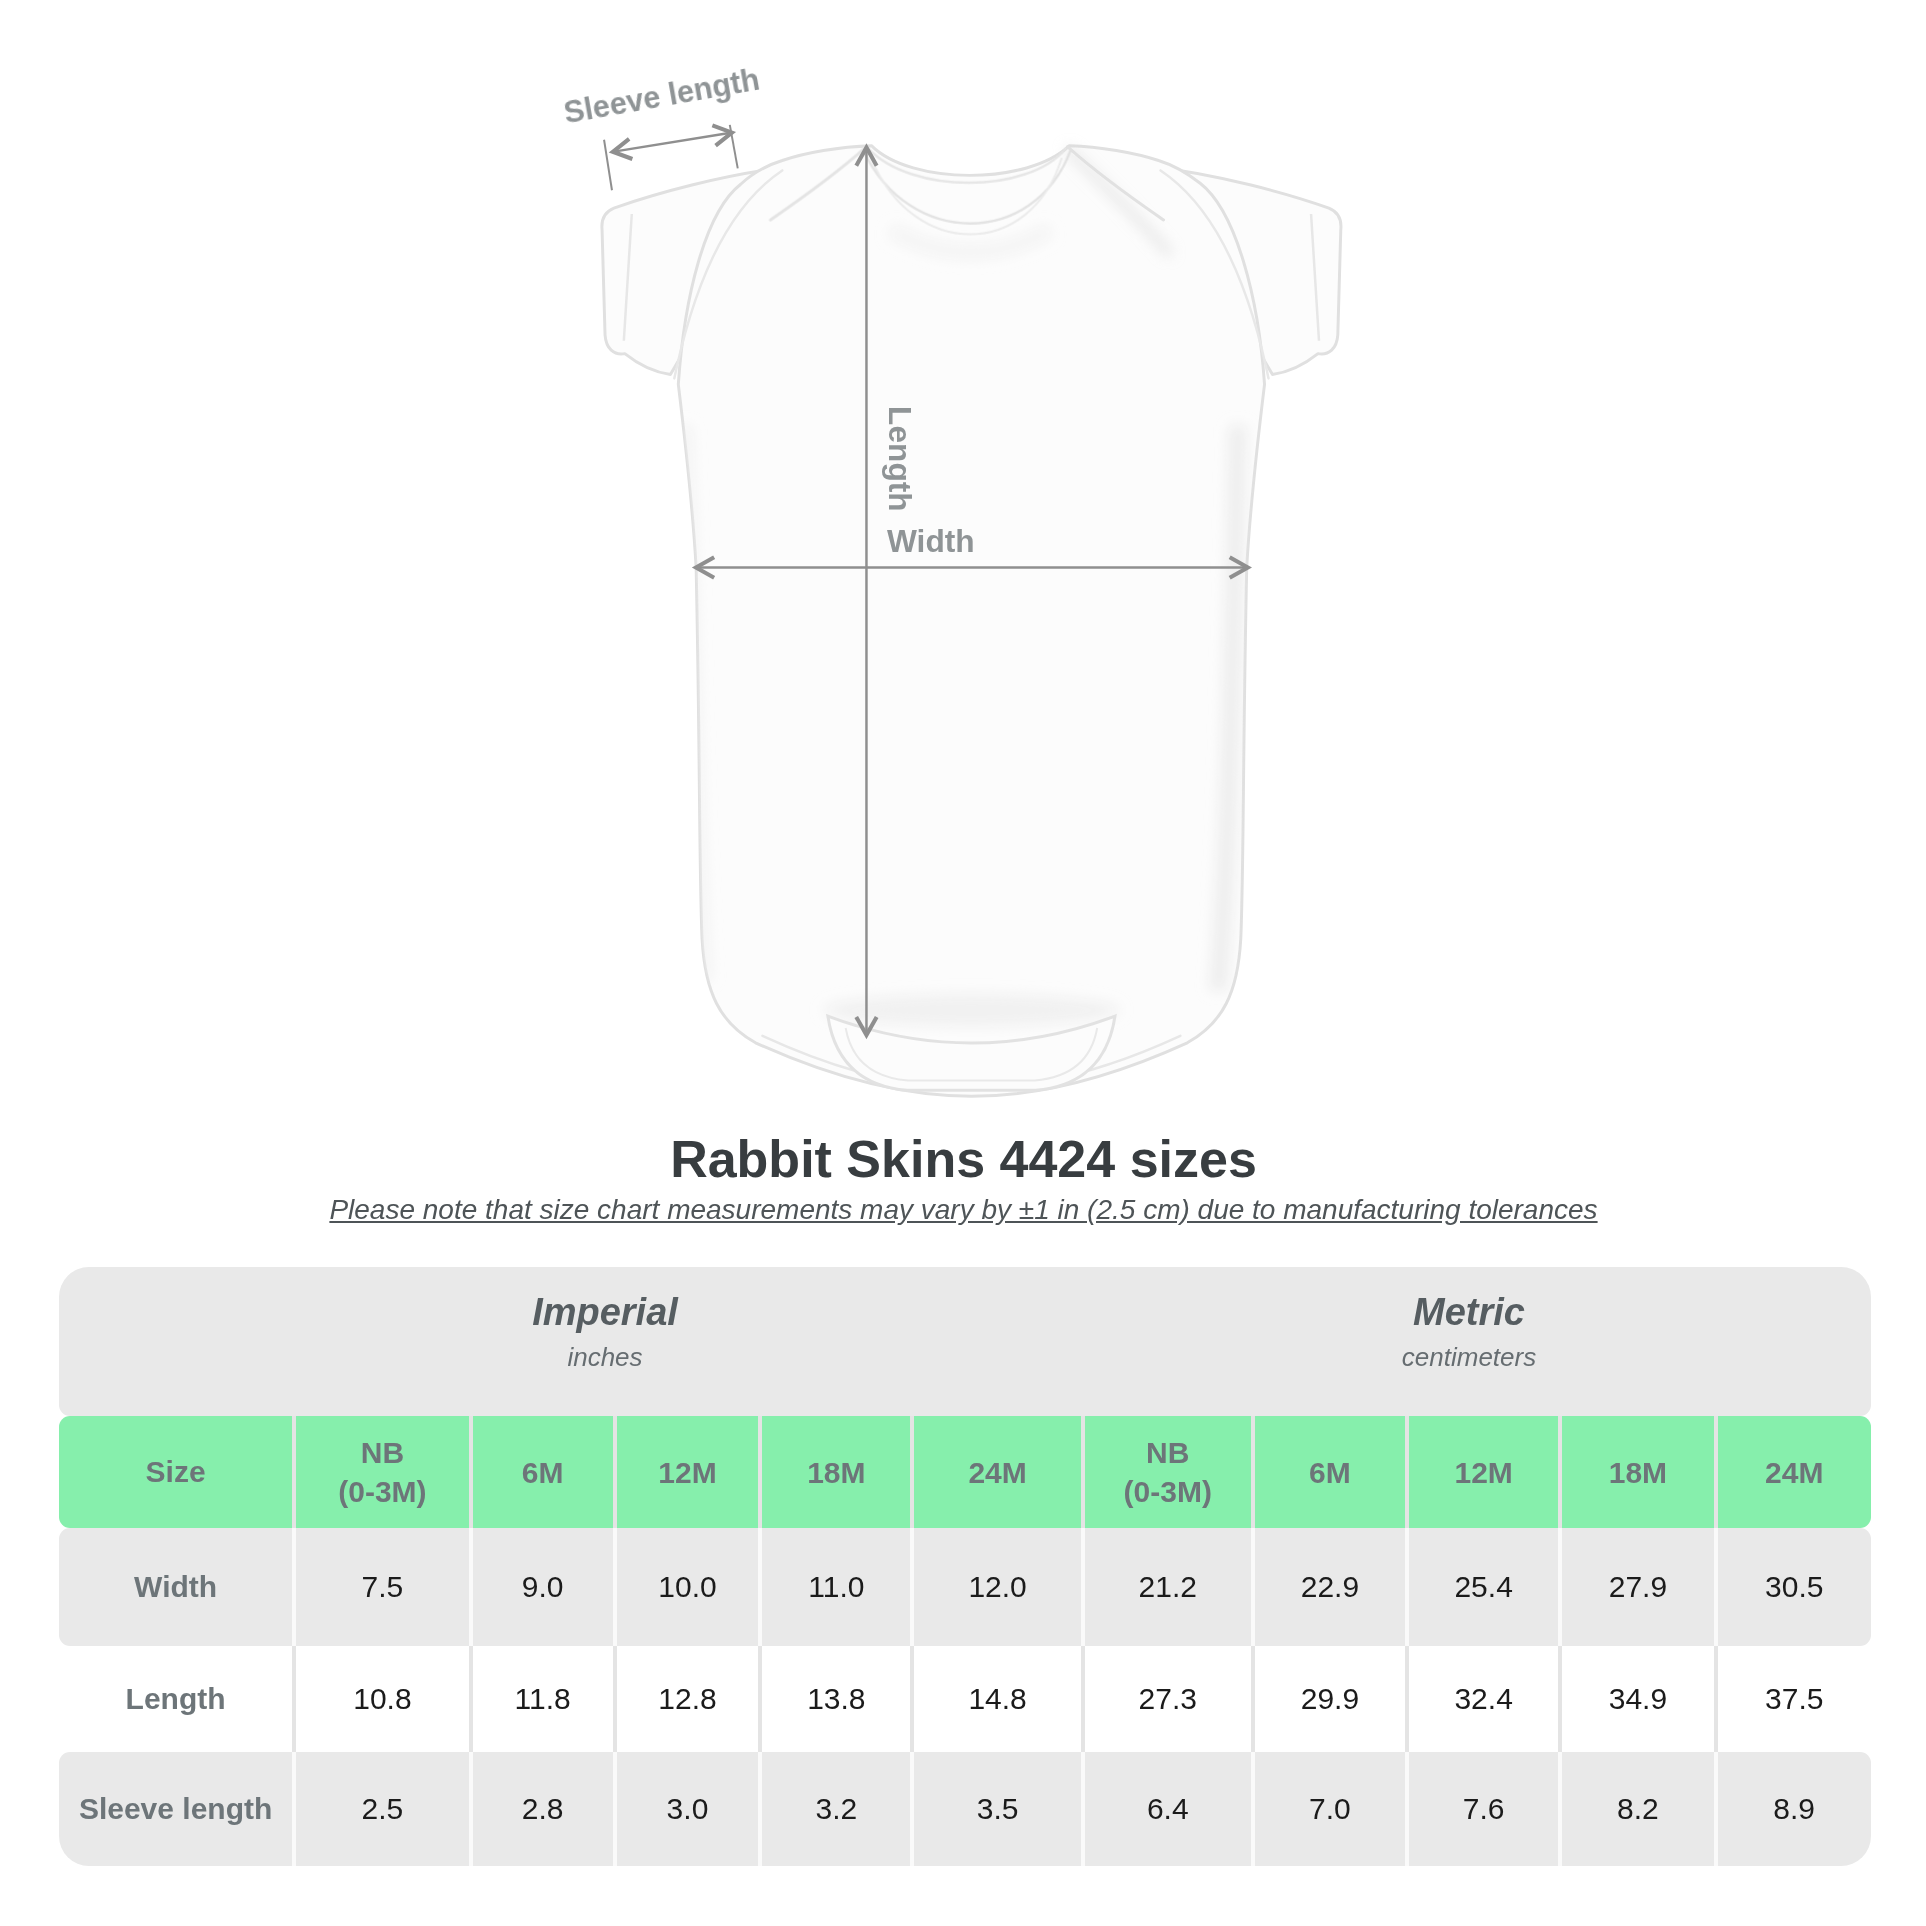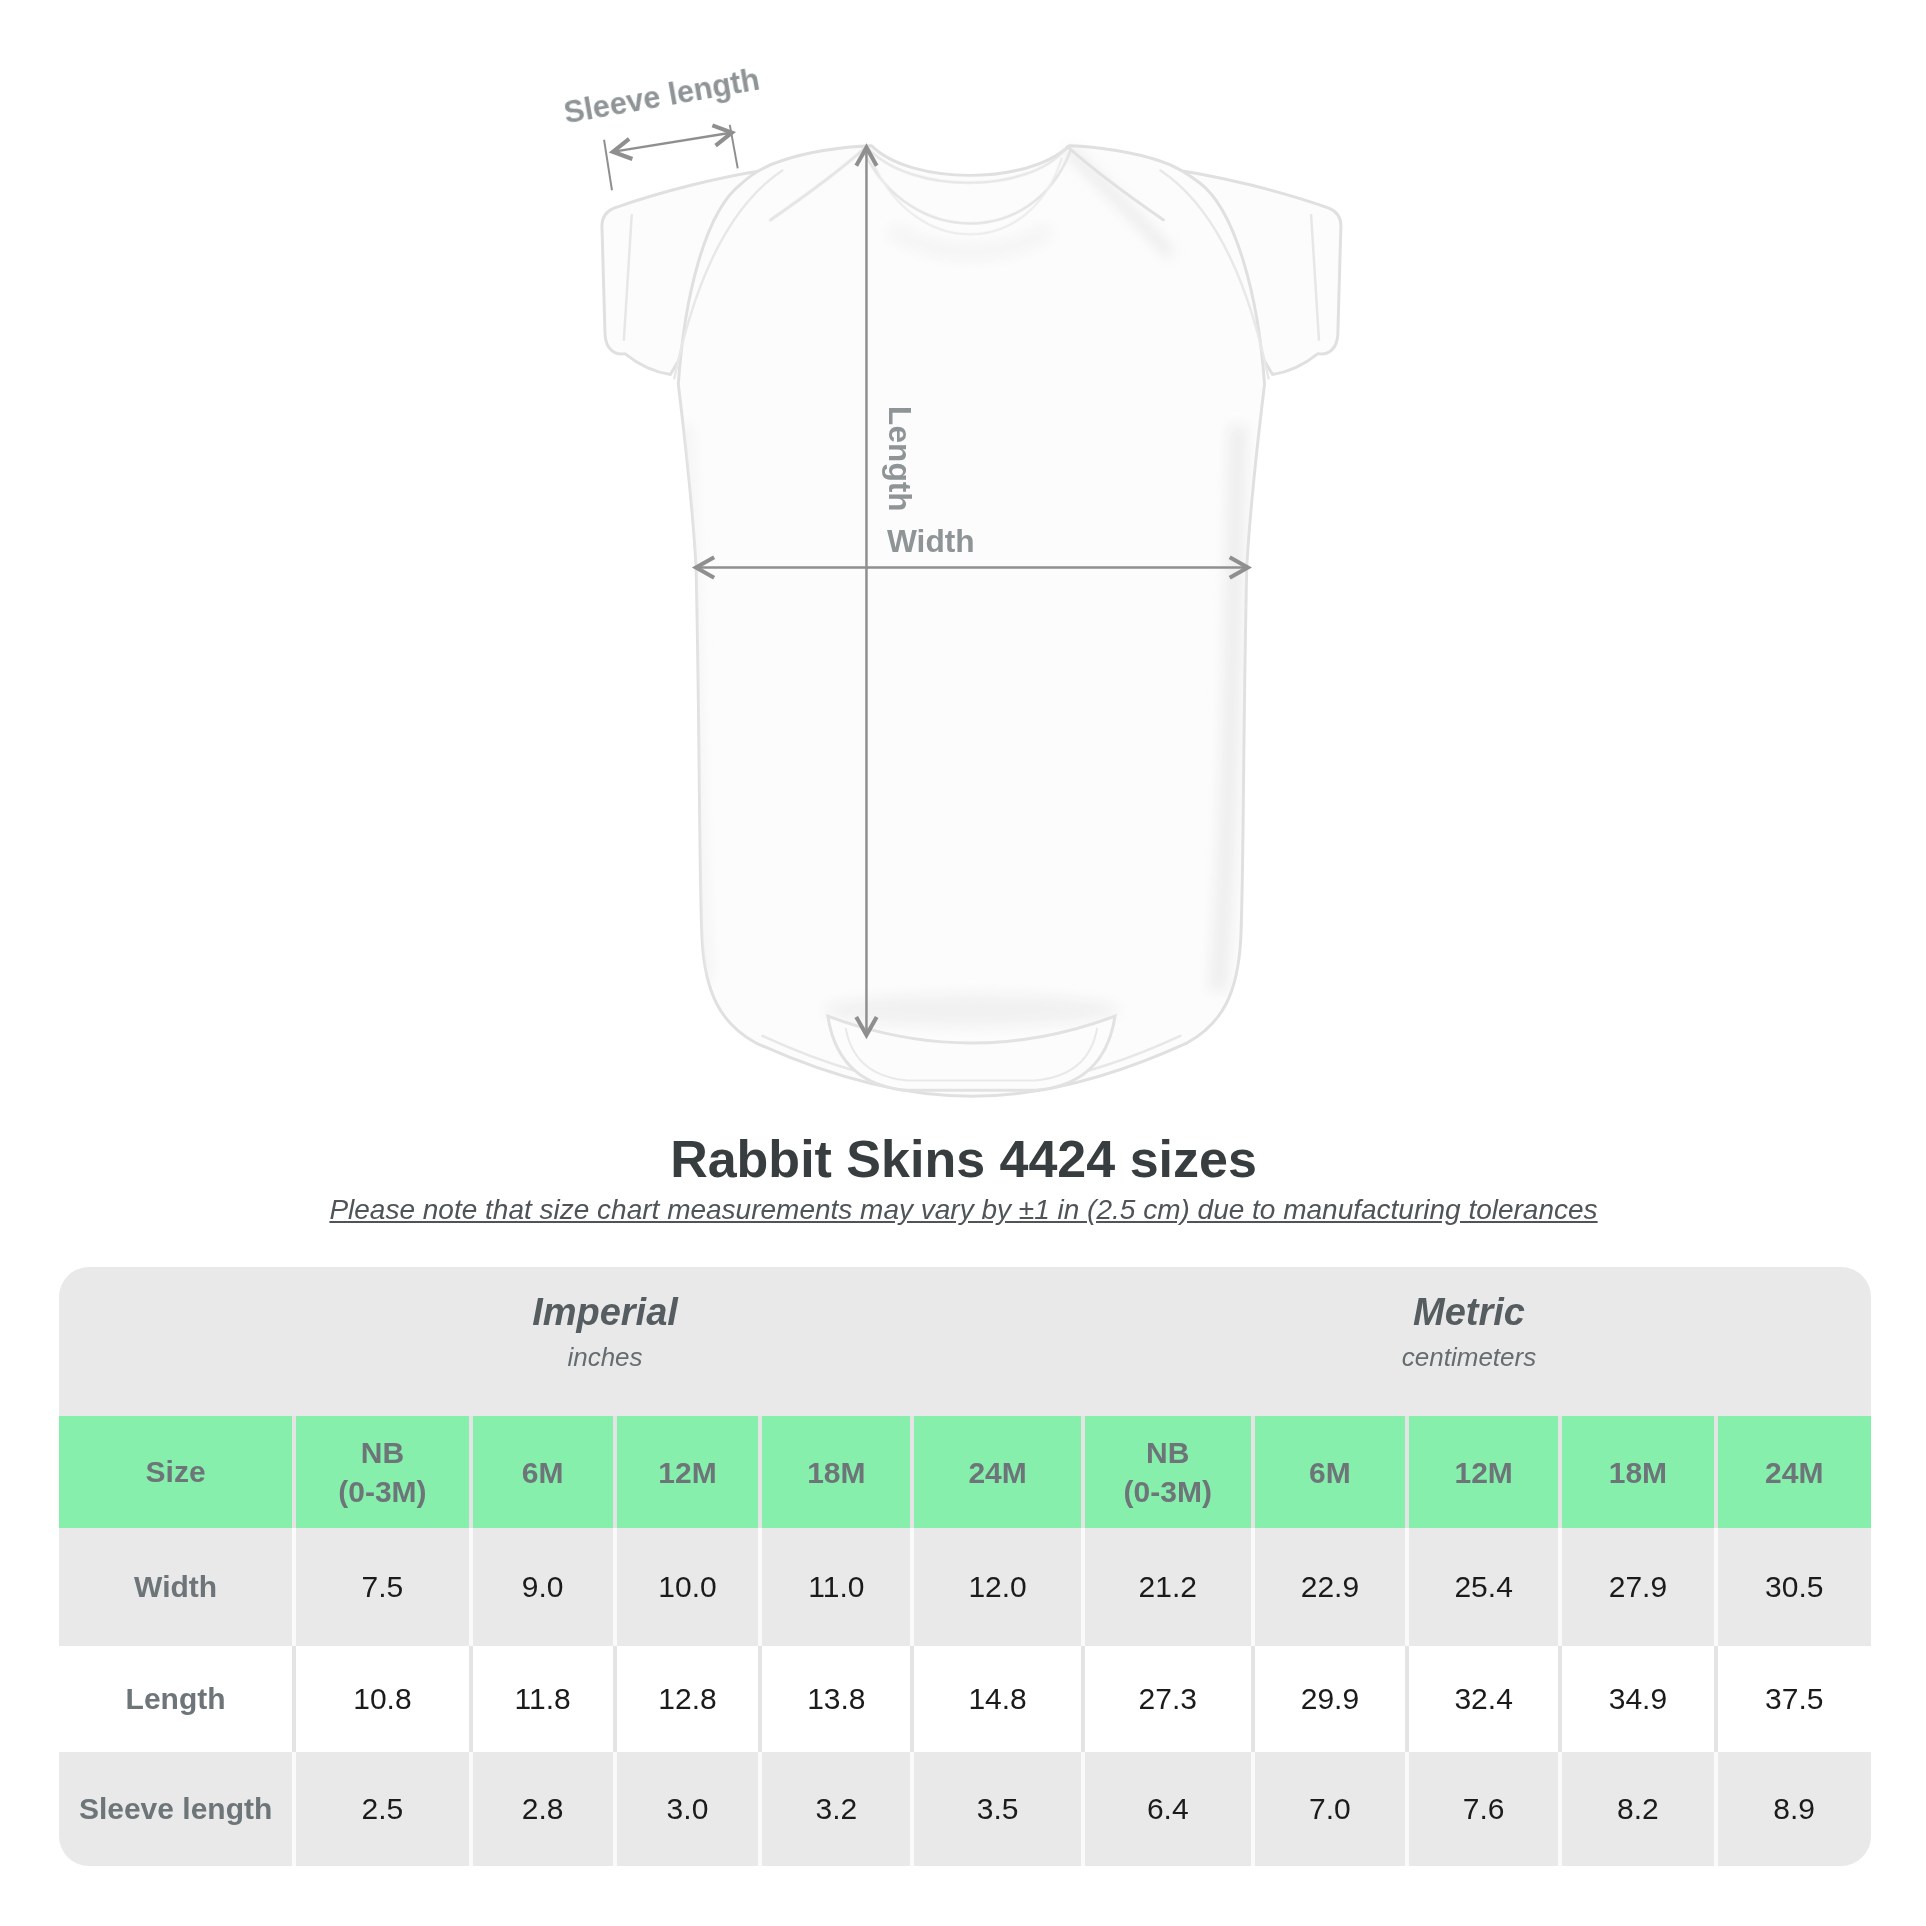--- a/index.html
+++ b/index.html
@@ -11,21 +11,21 @@
 
   
   .chart-title{position:absolute;top:1129px;left:0;width:1927px;text-align:center;
     font-size:52px;font-weight:bold;color:#383d40;letter-spacing:0px;}
   .chart-subtitle{position:absolute;top:1194px;left:0;width:1927px;text-align:center;
     font-size:28px;font-style:italic;color:#4e5457;text-decoration:underline;}
 
   
   .size-table{position:absolute;left:59px;top:1267px;width:1812px;border-radius:30px;
     overflow:hidden;}
-  .trow{display:flex;width:100%;}
+  .trow{display:flex;width:100%;border-radius:11px;}
   .band{height:149px;background:#e9e9e9;position:relative;}
   .band-sec{position:absolute;top:24px;transform:translateX(-50%);text-align:center;}
   .band-sec .sec-title{font-size:38px;font-weight:bold;font-style:italic;color:#565d61;}
   .band-sec .sec-sub{font-size:26px;font-style:italic;color:#666d71;margin-top:8px;}
   .band-imperial{left:546px;}
   .band-metric{left:1410px;}
 
   .thead-row{height:112px;background:#86efac;}
   .row-w{height:118px;}
   .row-l{height:106px;}

